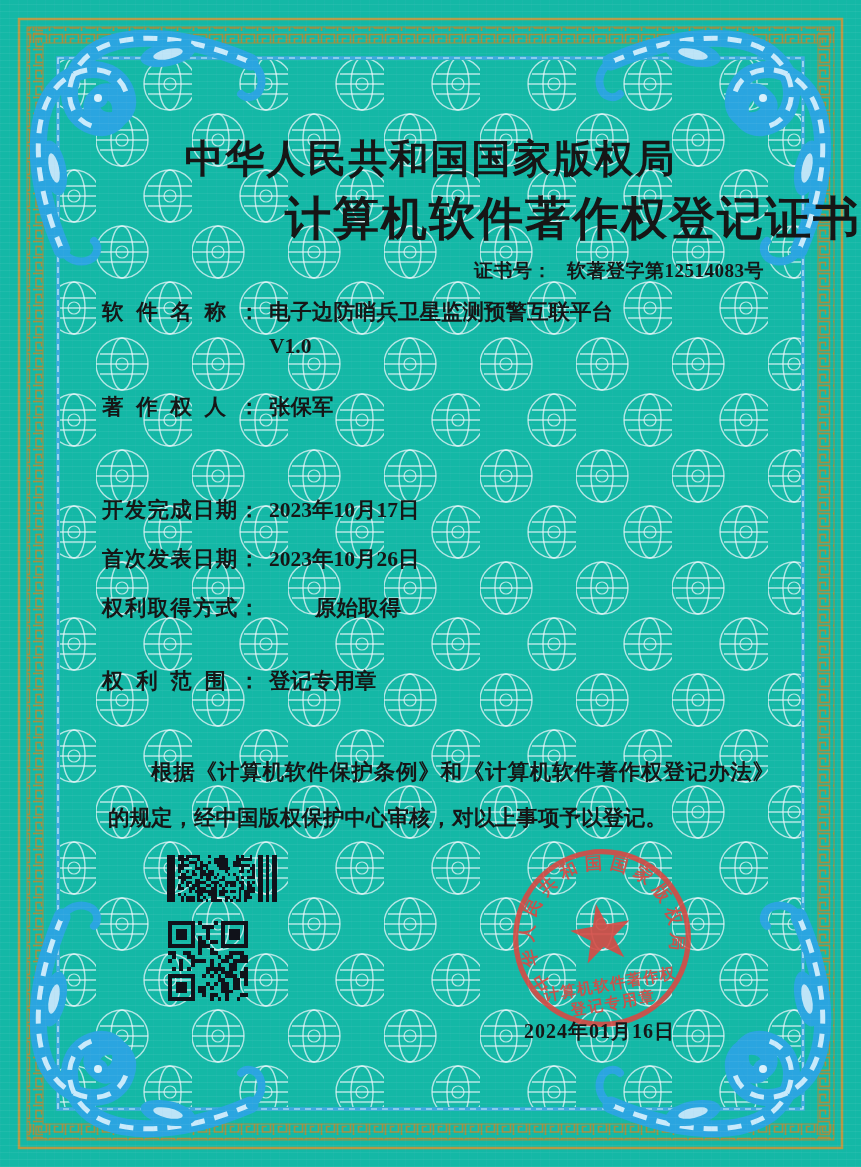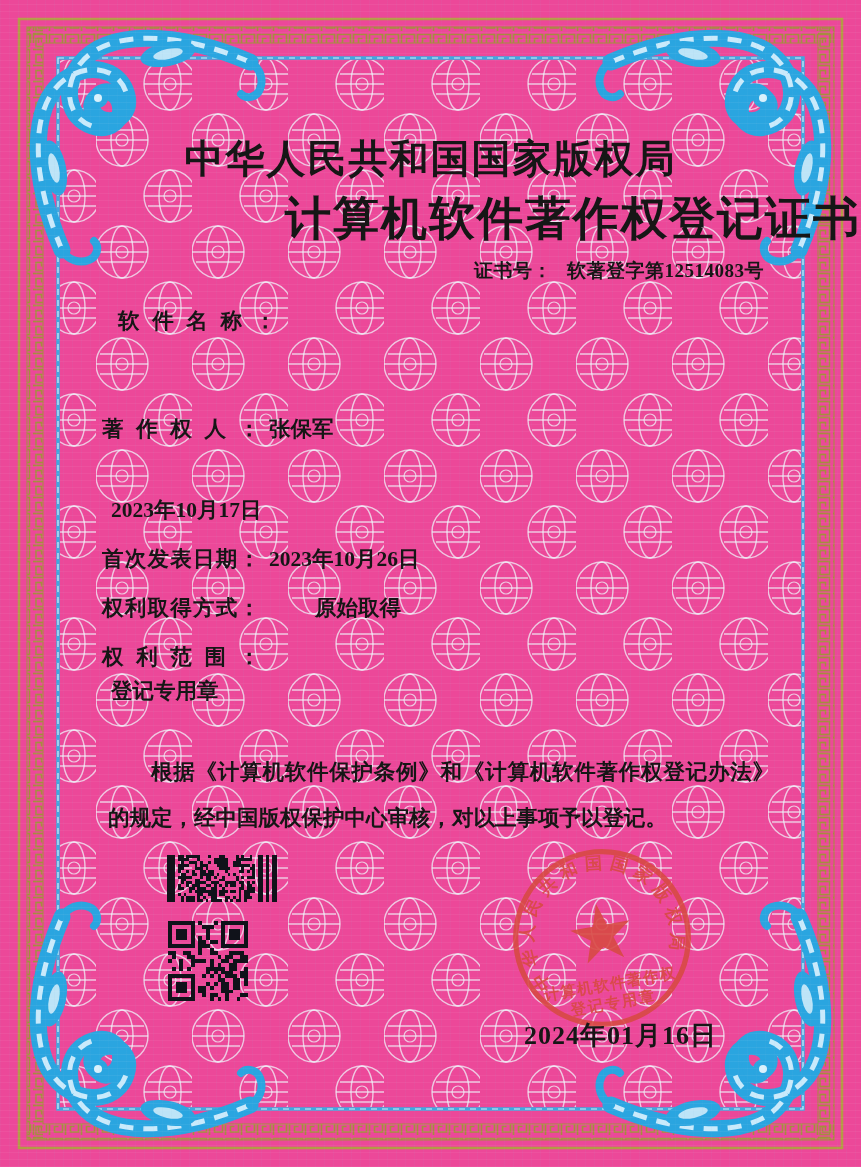--- a/index.html
+++ b/index.html
@@ -1,18 +1,18 @@
 <!DOCTYPE html>
 <html><head>
 <meta charset="utf-8">
 <style>
   html,body{margin:0;padding:0;background:#eef4f8;}
   .page{
     position:relative;width:861px;height:1167px;overflow:hidden;
-    background:#ec4899;
+    background:#14b8a6;
     font-family:"Liberation Serif","DejaVu Serif",serif;
     color:#161616;
   }
   
   .page::before{
     content:"";position:absolute;inset:0;pointer-events:none;z-index:1;
     background:
       repeating-linear-gradient(0deg, rgba(255,255,255,.05) 0 1px, transparent 1px 7px),
       repeating-linear-gradient(90deg, rgba(130,180,215,.05) 0 1px, transparent 1px 9px);
   }
@@ -35,22 +35,22 @@
 
   .field-row{
     position:absolute;left:102px;display:flex;align-items:flex-start;
     font-size:21.5px;font-weight:bold;line-height:34px;
   }
   .field-label{
     flex:none;width:158px;
     text-align:justify;text-align-last:justify;
   }
   .field-value{margin-left:9px;white-space:pre-line;}
-  .row-1{top:304px;margin-left:16px;} .row-2{top:412px;} .row-3{top:493px;}
-  .row-4{top:542px;align-items:center;} .row-5{top:591px;gap:46px;} .row-6{top:640px;flex-direction:column;} .row-7{top:689px;}
+  .row-1{top:295px;} .row-2{top:390px;} .row-3{top:493px;}
+  .row-4{top:542px;align-items:center;} .row-5{top:591px;gap:46px;} .row-6{top:664px;} .row-7{top:689px;}
 
   .body-text{
     position:absolute;left:100px;top:741px;width:666px;
     font-size:21.5px;font-weight:bold;line-height:46px;
     text-indent:2em;text-align:justify;margin:8px;
   }
 
   .barcode{
     position:absolute;left:167px;top:855px;width:110px;height:47px;
     display:grid;grid-template-columns:repeat(40,1fr);grid-auto-rows:1fr;
@@ -60,21 +60,21 @@
     display:grid;grid-template-columns:repeat(21,1fr);grid-auto-rows:1fr;
   }
   .barcode i,.qrcode i{display:block;}
   .barcode i.on,.qrcode i.on{background:#10121a;}
 
   .seal{position:absolute;left:508px;top:844px;width:188px;height:188px;}
   .seal text{font-family:"Liberation Serif","DejaVu Serif",serif;}
 
   .issue-date{
     position:absolute;left:524px;top:1018px;z-index:3;
-    font-size:26px;font-weight:bold;letter-spacing:1px;
+    font-size:20px;font-weight:bold;letter-spacing:1px;
   }
 </style>
 </head>
 <body>
 
 <div class="page">
 
   <svg class="deco" width="861" height="1167" viewBox="0 0 861 1167">
     <defs>
       <g id="wmlogo" fill="none" stroke="#f0f8fd" stroke-opacity="0.72" stroke-width="1.4">
@@ -138,26 +138,29 @@
     <div class="authority">中华人民共和国国家版权局</div>
 
     <div class="cert-title">计算机软件著作权登记证书</div>
 
     <div class="cert-no">
       <span>证书号：</span><span class="gap"></span><span>软著登字第12514083号</span>
     </div>
 
     <div class="field-row row-1">
       <span class="field-label">软件名称：</span>
+      <span class="field-value">电子边防哨兵卫星监测预警互联平台
+V1.0</span>
     </div>
     <div class="field-row row-2">
       <span class="field-label">著作权人：</span>
       <span class="field-value">张保军</span>
     </div>
     <div class="field-row row-3">
+      <span class="field-label">开发完成日期：</span>
       <span class="field-value">2023年10月17日</span>
     </div>
     <div class="field-row row-4">
       <span class="field-label">首次发表日期：</span>
       <span class="field-value">2023年10月26日</span>
     </div>
     <div class="field-row row-5">
       <span class="field-label">权利取得方式：</span>
       <span class="field-value">原始取得</span>
     </div>

